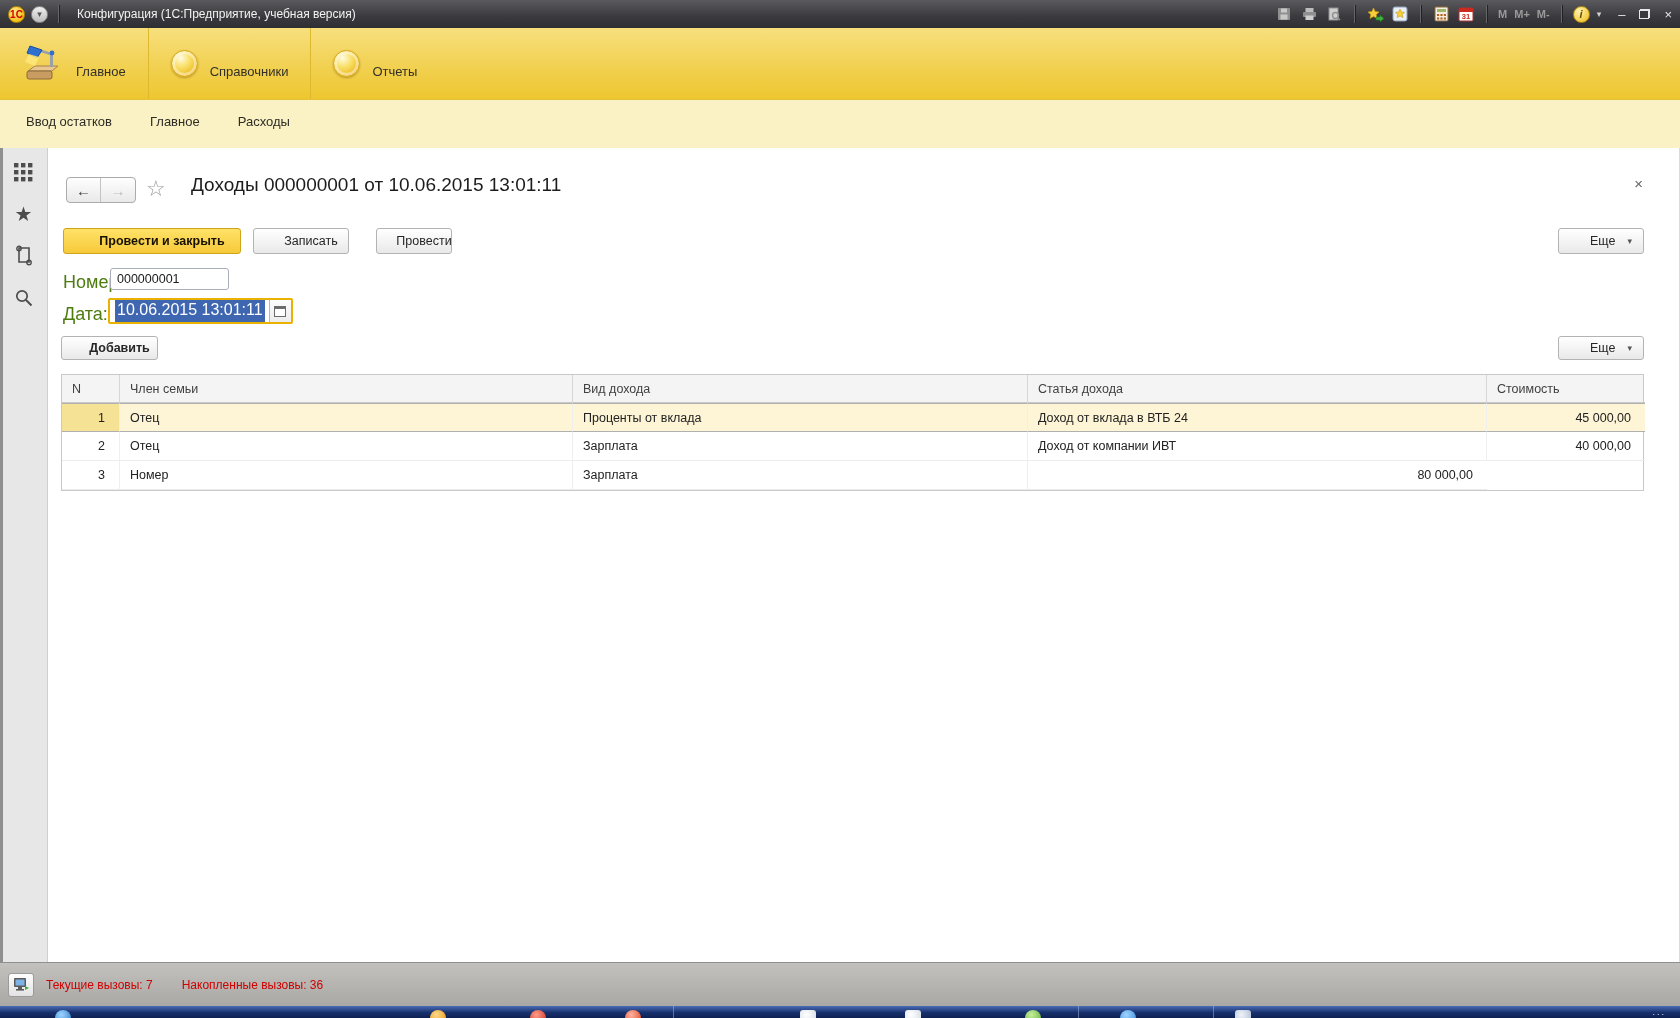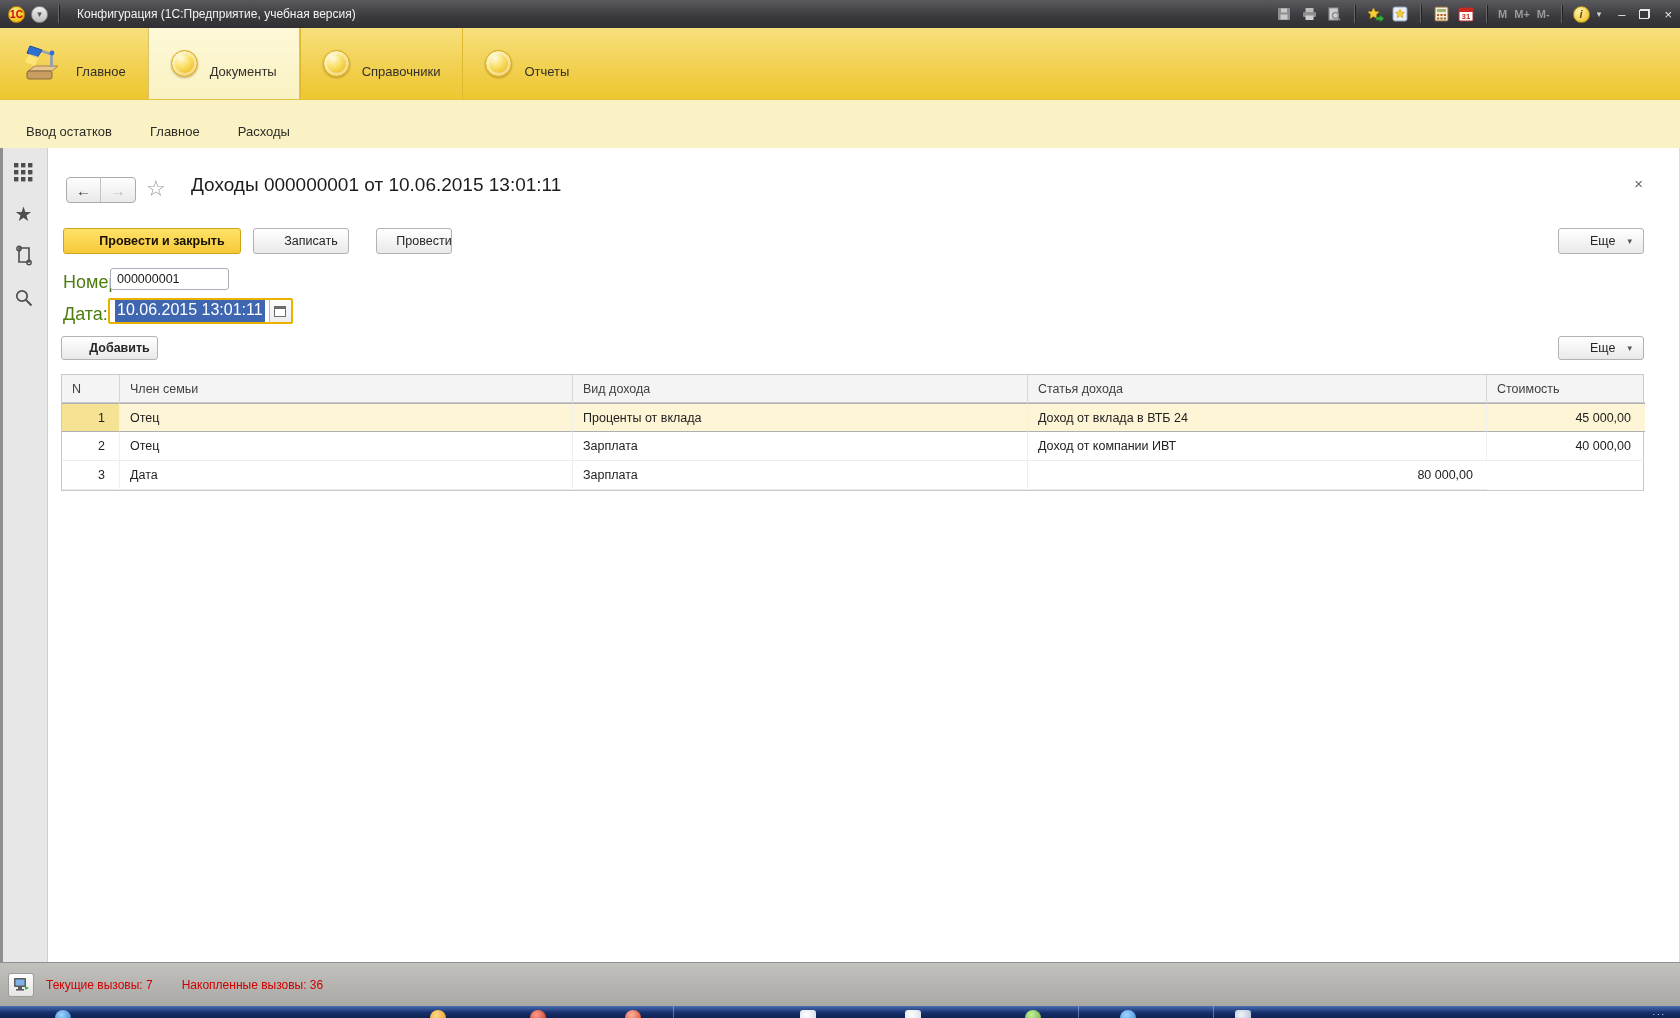--- a/index.html
+++ b/index.html
@@ -47,21 +47,21 @@
                 border-right:1px solid #d9c267; }
   .tab-label { font-size:13px; color:#33302a; white-space:nowrap;margin-top:16px; }
   .sphere { width:27px; height:27px; border-radius:50%;
     background:radial-gradient(circle at 35% 28%, #fffbe2 0%, #f9df68 38%, #eebe29 72%, #c89000 100%);
     border:1px solid #d8a71e;
     box-shadow:inset 0 0 0 3px rgba(255,255,255,.45), 0 1px 2px rgba(120,85,0,.45); }
   .lamp-wrap { width:42px; height:42px; }
 
   
   .submenu { position:absolute; left:0; top:100px; width:1680px; height:48px;
-    background:#faf2c4; display:flex; align-items:center; gap:38px; padding:14px 0 0 26px; }
+    background:#faf2c4; display:flex; align-items:flex-start; gap:38px; padding:14px 0 0 26px; }
   .submenu-item { font-size:13px; color:#2e2c26; white-space:nowrap; }
 
   
   .main { position:absolute; left:0; top:148px; width:1680px; height:814px; background:#fff; }
   .sidebar { position:absolute; left:0; top:0; width:48px; height:814px; background:#e7e7e7;
     border-right:1px solid #cfcfcf; box-shadow:inset 3px 0 0 #8f8f8f; display:flex;
     flex-direction:column; align-items:center; padding-top:12px; gap:18px; }
   .sb-ico { width:24px; height:24px; display:flex; align-items:center; justify-content:center;
     color:#4d4d4d; font-size:20px; }
 
@@ -225,24 +225,20 @@
           <polygon points="6,28 30,28 36,23 13,23" fill="#e8c68e" stroke="#a8824e" stroke-width="1"></polygon>
           <rect x="5" y="28" width="25" height="8" rx="2" fill="#c99c62" stroke="#8a6a3a"></rect>
           <rect x="28" y="10" width="3" height="14" fill="#9aa0a8"></rect>
           <line x1="29" y1="11" x2="16" y2="7" stroke="#9aa0a8" stroke-width="2.5"></line>
           <polygon points="8,3 20,7 15,15 5,10" fill="#2f6fd0" stroke="#1d4e9e"></polygon>
           <polygon points="7,11 17,14 13,23 3,19" fill="#ffe87a" opacity=".85"></polygon>
           <circle cx="30" cy="10" r="2.4" fill="#2f6fd0"></circle>
         </svg>
       </span>
       <span class="tab-label">Главное</span>
-    </div>
-    <div class="tab active">
-      <span class="sphere"></span>
-      <span class="tab-label">Документы</span>
     </div>
     <div class="tab">
       <span class="sphere"></span>
       <span class="tab-label">Справочники</span>
     </div>
     <div class="tab">
       <span class="sphere"></span>
       <span class="tab-label">Отчеты</span>
     </div>
   </div>
@@ -341,21 +337,21 @@
         </div>
         <div class="grow body">
           <div class="gcell num">2</div>
           <div class="gcell">Отец</div>
           <div class="gcell">Зарплата</div>
           <div class="gcell">Доход от компании ИВТ</div>
           <div class="gcell num">40 000,00</div>
         </div>
         <div class="grow body">
           <div class="gcell num">3</div>
-          <div class="gcell">Дата</div>
+          <div class="gcell">Номер</div>
           <div class="gcell">Зарплата</div>
           <div class="gcell num">80 000,00</div>
         </div>
       </div>
 
     </div>
   </div>
 
   <div class="statusbar">
     <span class="sb-appico">

